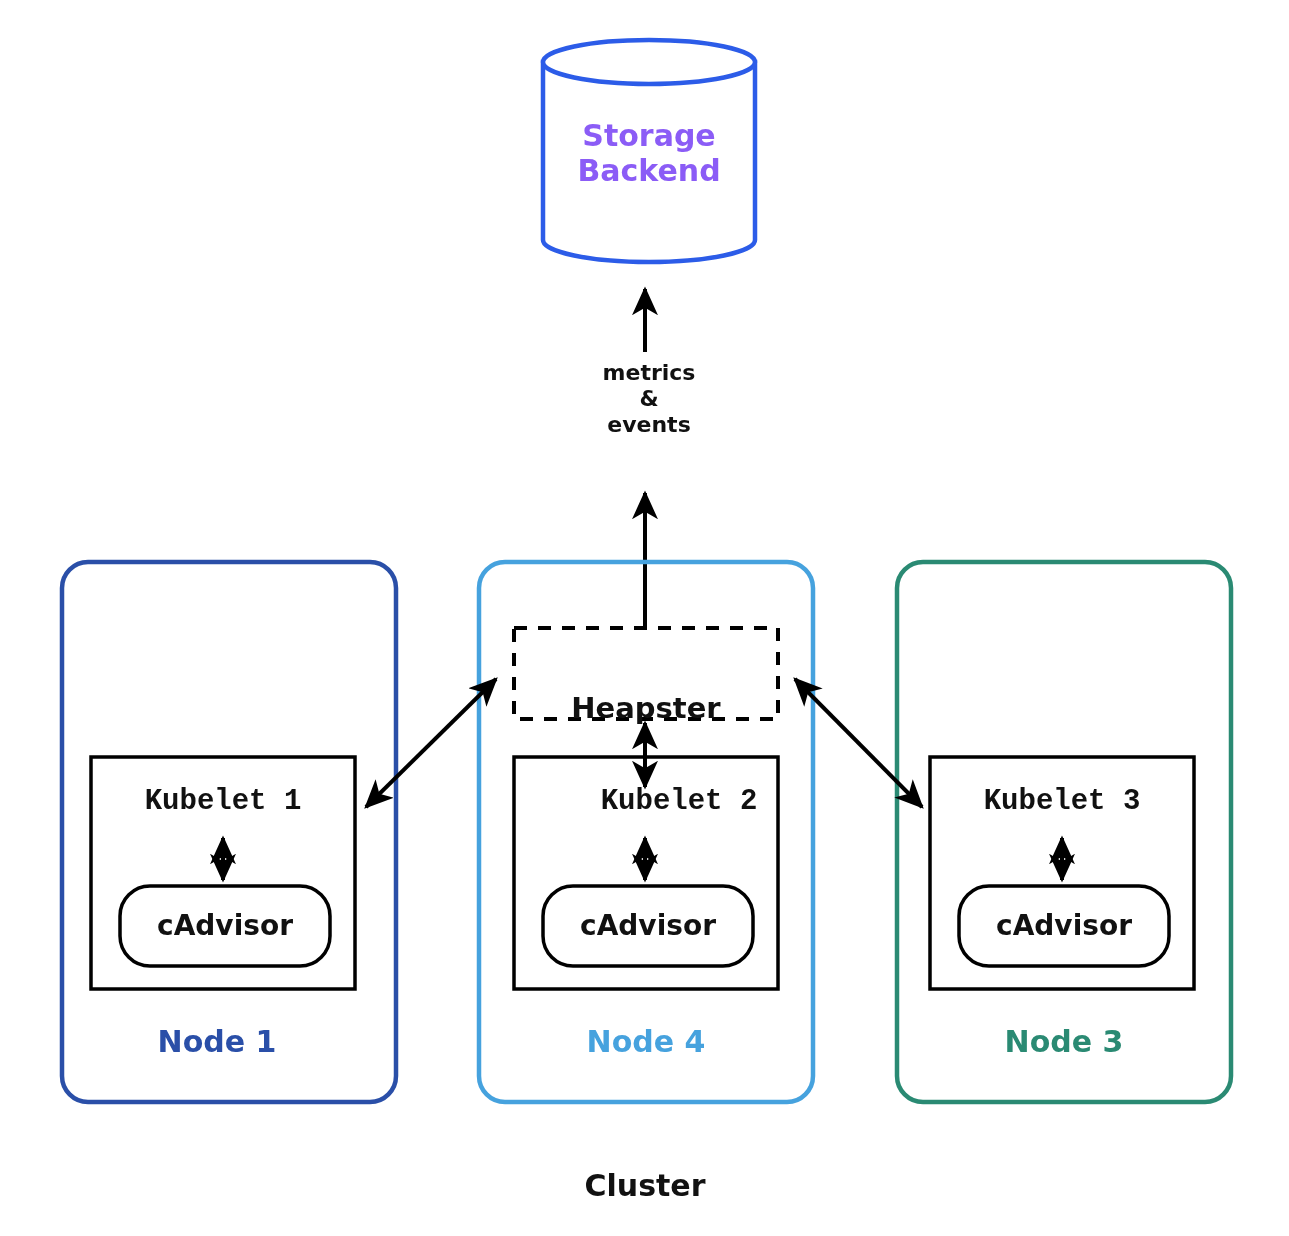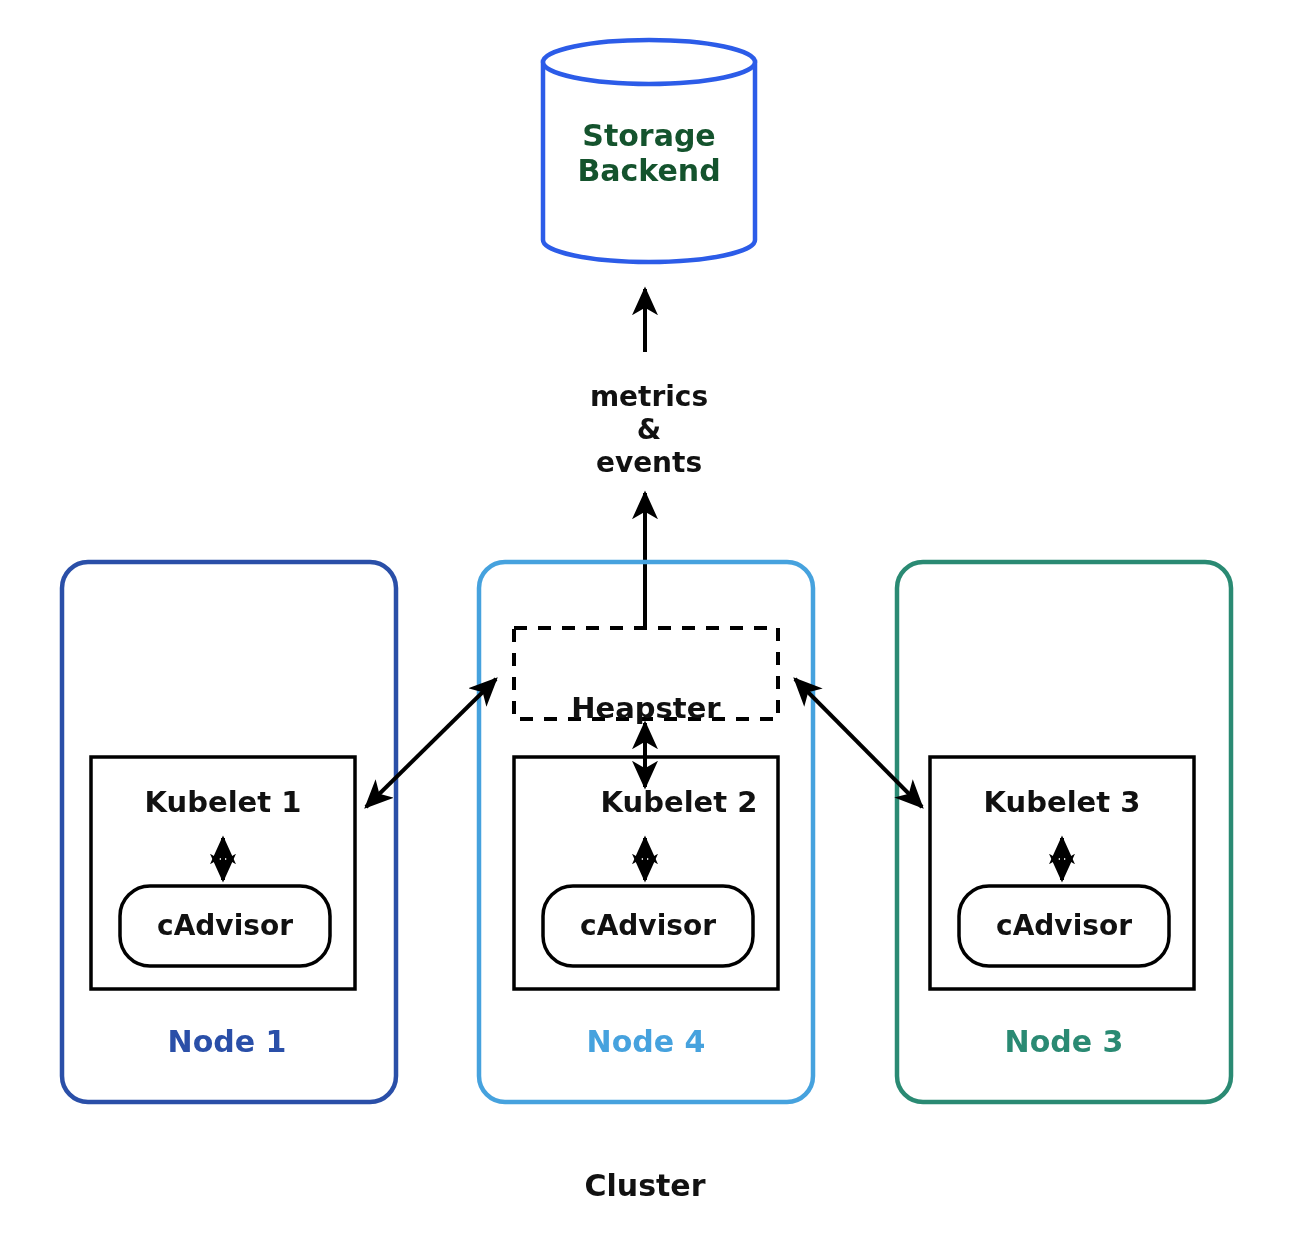--- a/index.html
+++ b/index.html
@@ -35,37 +35,38 @@
   }
   #storage-label {
     left: 543px;
     top: 118px;
     width: 212px;
     font-size: 30px;
     letter-spacing: 0px;
   }
   #metrics-label {
     left: 533px;
-    top: 380px;
+    top: 360px;
     width: 232px;
-    font-size: 28px;
+    font-size: 22px;
     font-weight: bold;
     line-height: 1.18;
   }
   #heapster-label {
     left: 514px;
     top: 655px;
     width: 264px;
     font-size: 29px;
     margin-top: 36px;
   }
   .kubelet-label {
     width: 264px;
     font-size: 29px;
     top: 785px;
+    font-family: Liberation Mono, monospace;
   }
   .cadvisor-label {
     width: 210px;
     font-size: 28px;
     top: 909px;
   }
   .node-label {
     width: 334px;
     font-size: 30px;
     top: 1024px;
@@ -121,36 +122,36 @@
     <line x1="645" y1="838" x2="645" y2="880" stroke="#000000" stroke-width="4" marker-start="url(#arrowStart)" marker-end="url(#arrowEnd)"></line>
     <line x1="1062" y1="838" x2="1062" y2="880" stroke="#000000" stroke-width="4" marker-start="url(#arrowStart)" marker-end="url(#arrowEnd)"></line>
 
     <line x1="645" y1="723" x2="645" y2="787" stroke="#000000" stroke-width="4" marker-start="url(#arrowStart)" marker-end="url(#arrowEnd)"></line>
 
     <line x1="366" y1="807" x2="496" y2="679" stroke="#000000" stroke-width="4" marker-start="url(#arrowStart)" marker-end="url(#arrowEnd)"></line>
 
     <line x1="795" y1="679" x2="922" y2="807" stroke="#000000" stroke-width="4" marker-start="url(#arrowStart)" marker-end="url(#arrowEnd)"></line>
   </svg>
 
-  <div class="lbl" id="storage-label" style="color:#14532d;">Storage
+  <div class="lbl" id="storage-label" style="color:#8b5cf6;">Storage
 Backend</div>
 
   <div class="lbl" id="metrics-label">metrics
 &amp;
 events</div>
 
   <div class="lbl" id="heapster-label">Heapster</div>
 
   <div class="lbl kubelet-label" style="left:91px;">Kubelet 1</div>
   <div class="lbl kubelet-label" style="left:514px;padding-left:33px;">Kubelet 2</div>
   <div class="lbl kubelet-label" style="left:930px;">Kubelet 3</div>
 
   <div class="lbl cadvisor-label" style="left:120px;">cAdvisor</div>
   <div class="lbl cadvisor-label" style="left:543px;">cAdvisor</div>
   <div class="lbl cadvisor-label" style="left:959px;">cAdvisor</div>
 
-  <div class="lbl node-label" style="left:60px; color:#2a4fa8;">Node 1</div>
+  <div class="lbl node-label" style="left:50px; color:#2a4fa8;">Node 1</div>
   <div class="lbl node-label" style="left:479px; color:#46a2de;">Node 4</div>
   <div class="lbl node-label" style="left:897px; color:#2a8a73;">Node 3</div>
 
   <div class="lbl" id="cluster-label">Cluster</div>
 
 </div>
 
 </body></html>

